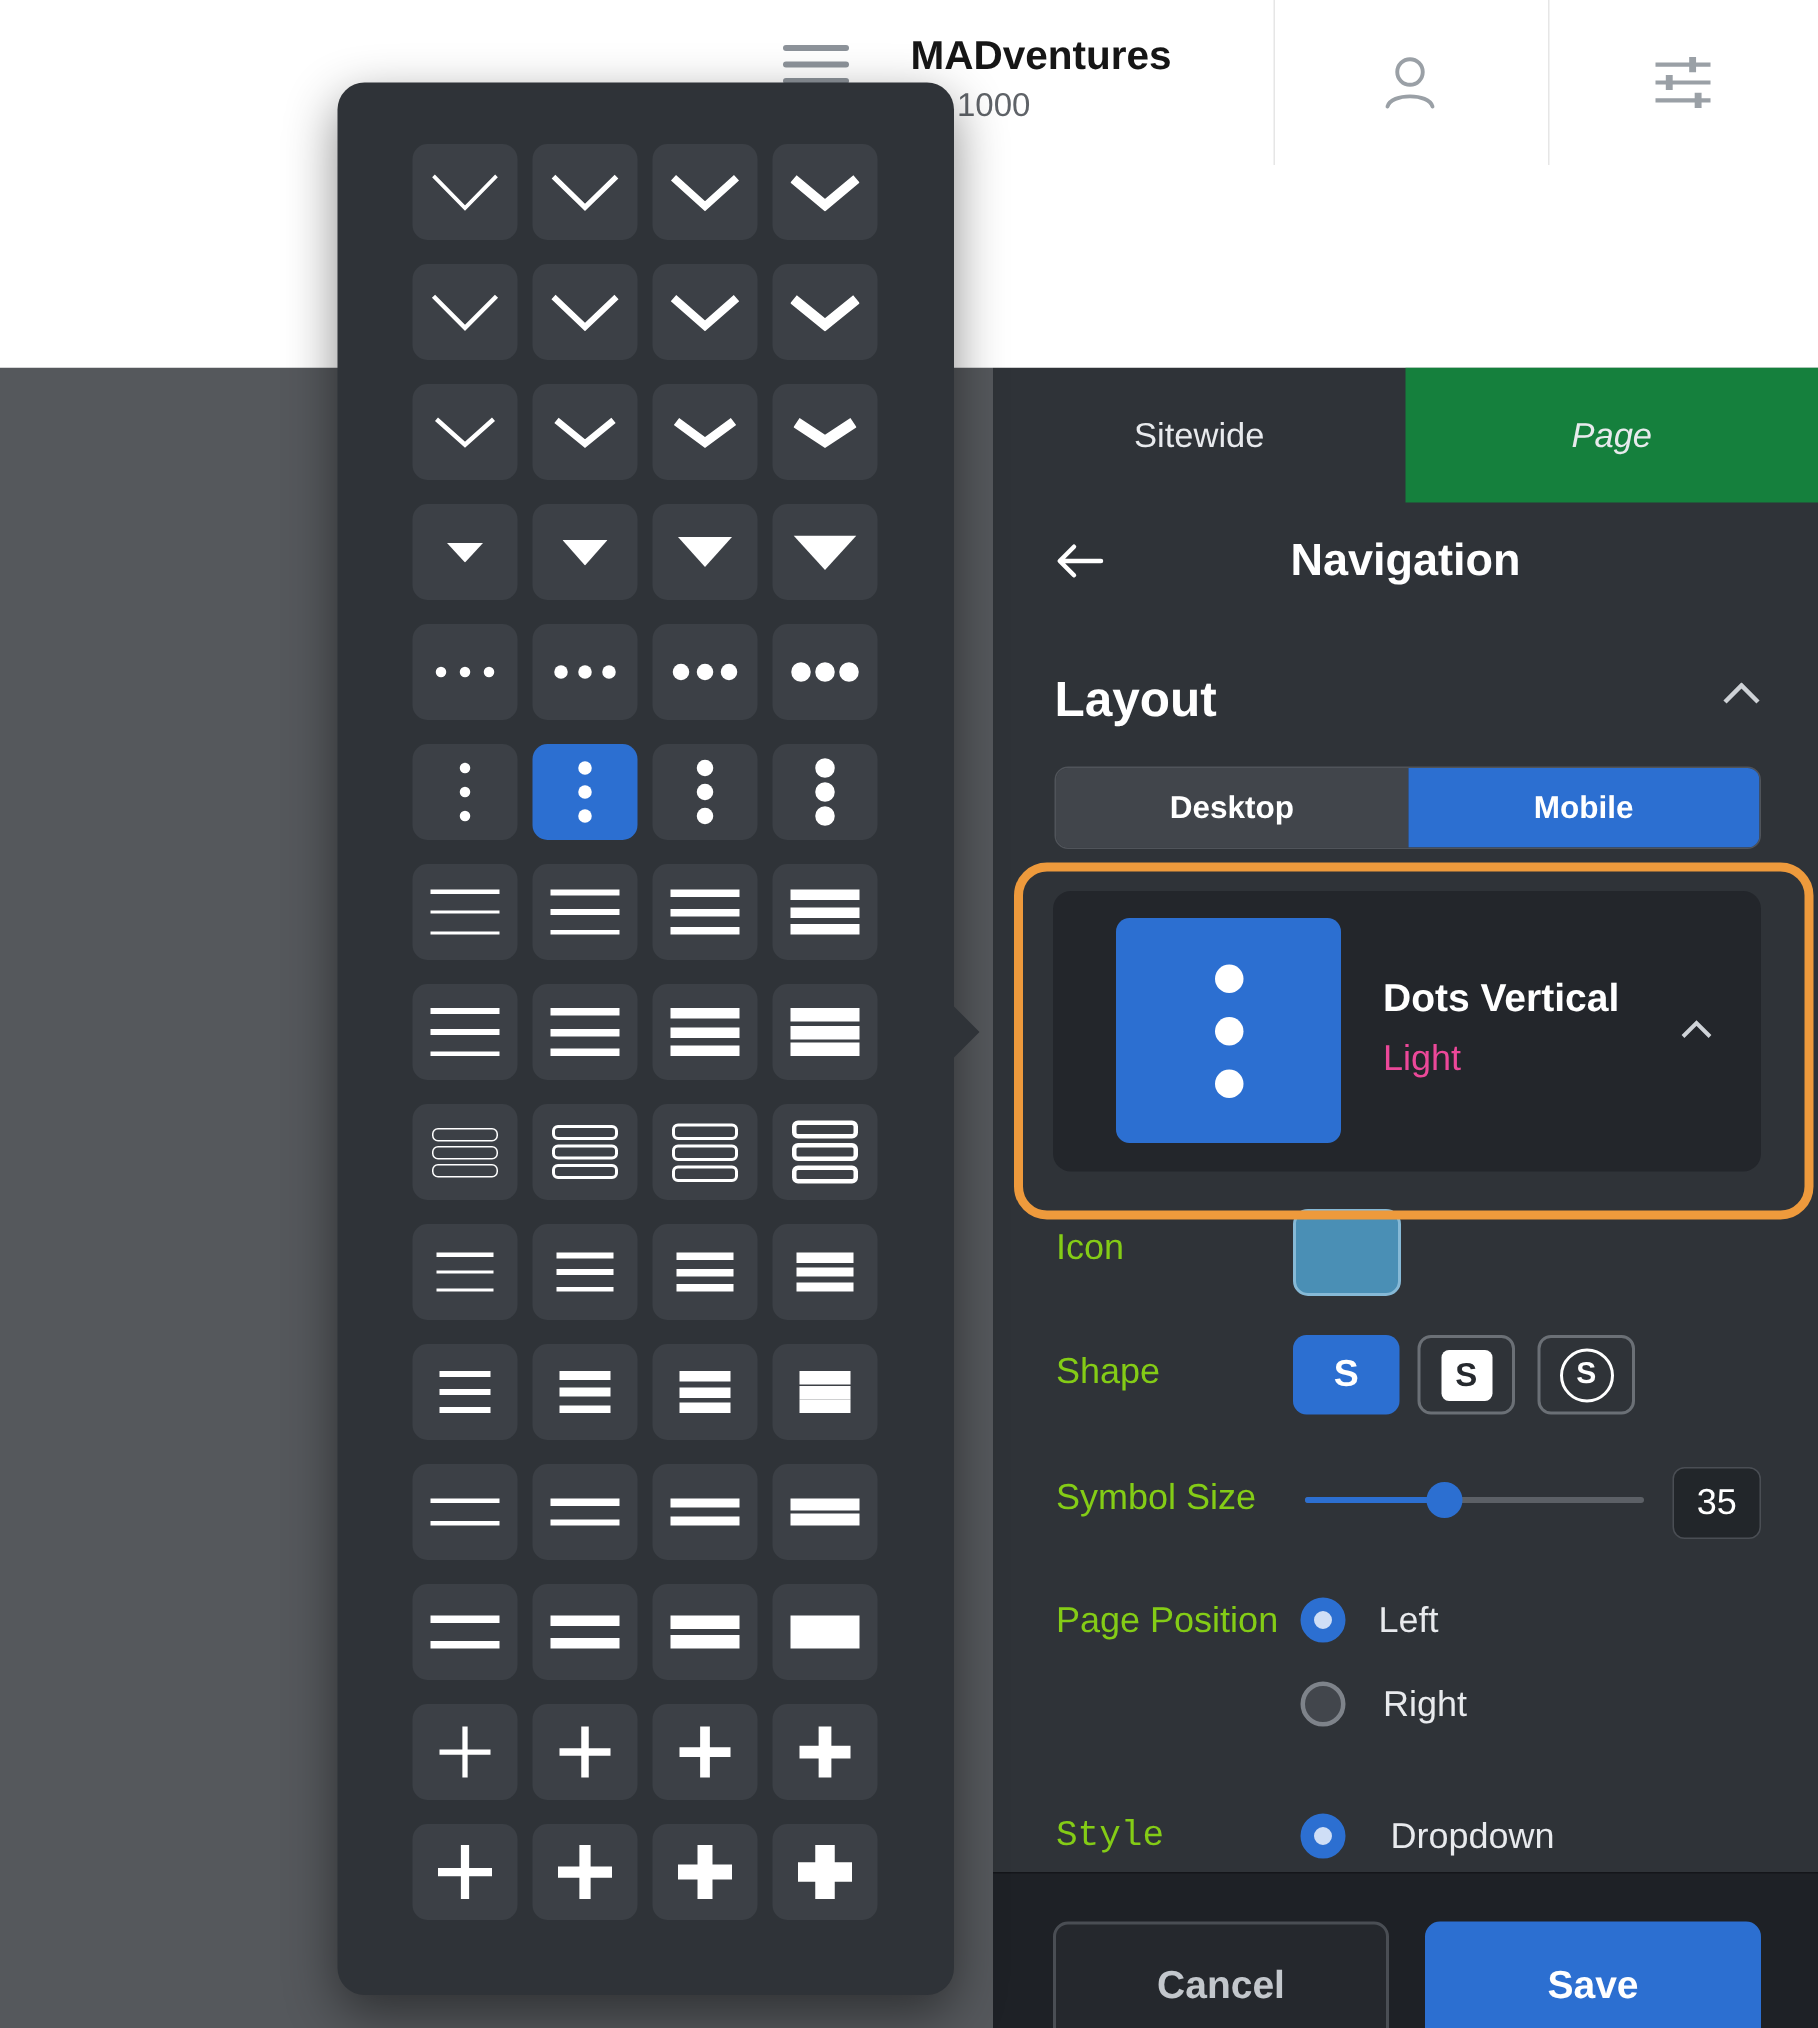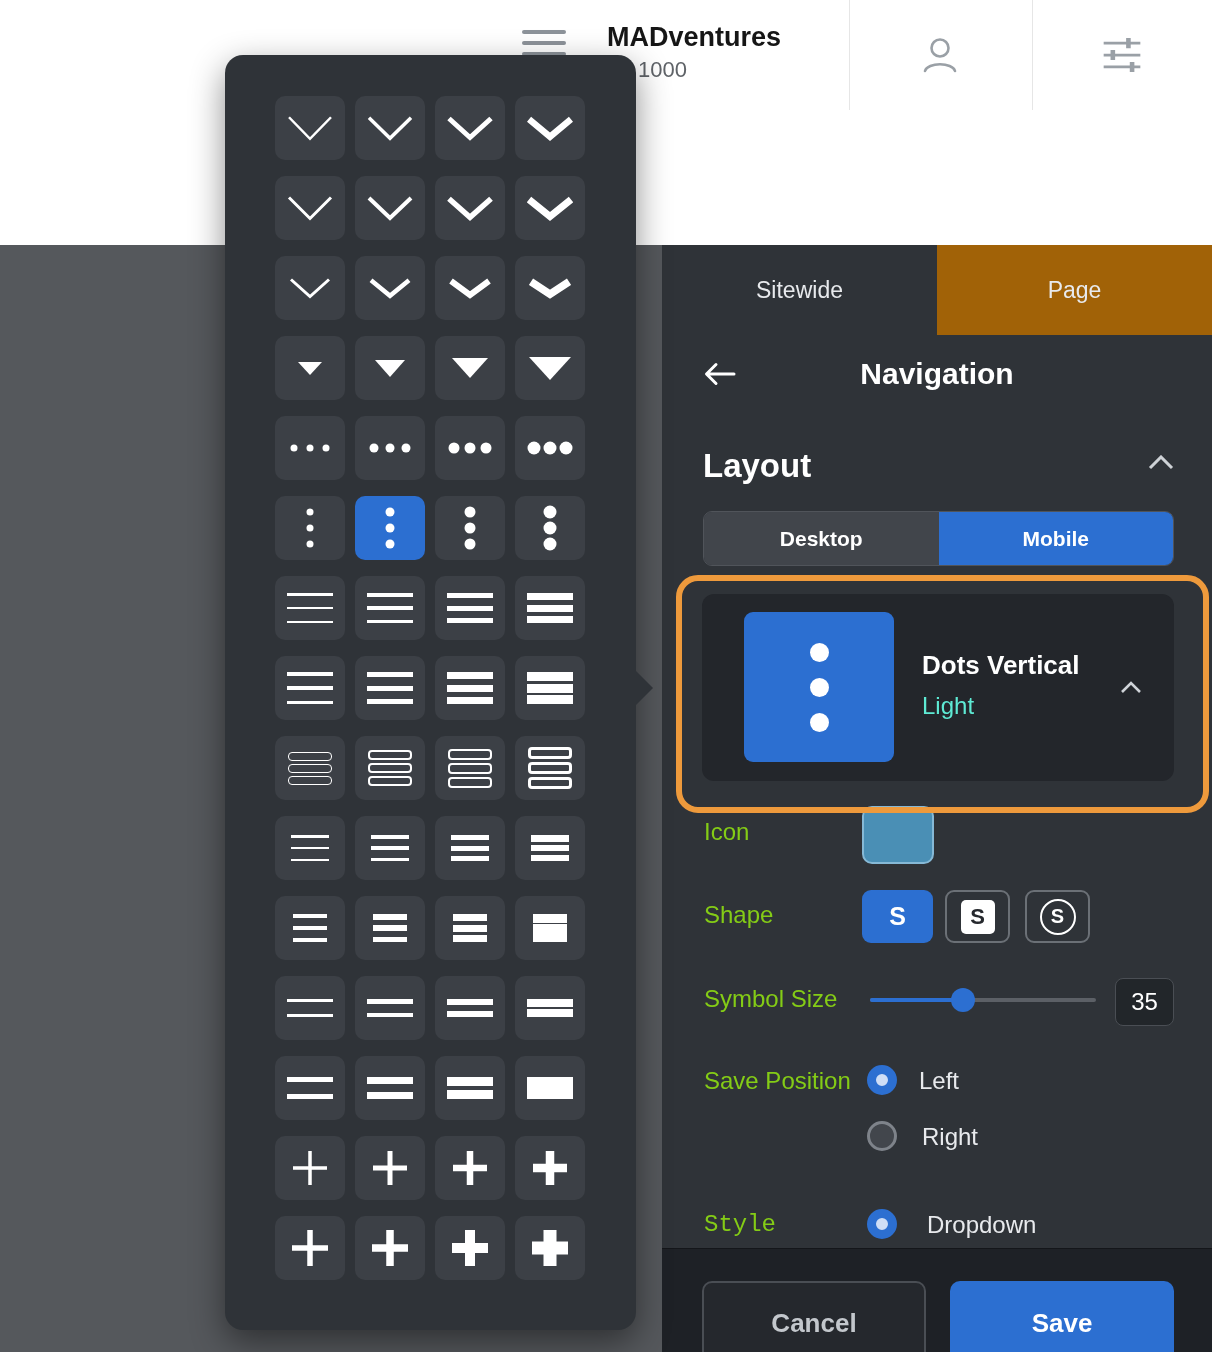--- a/index.html
+++ b/index.html
@@ -20,36 +20,36 @@
   #domain-caret{position:absolute;right:32px;top:41px;width:0;height:0;border-left:10px solid transparent;border-right:10px solid transparent;border-top:12px solid #3c4043;}
   #publish-btn{position:absolute;left:922px;top:23px;width:244px;height:93px;background:#2c6fd1;border:none;border-radius:10px;
                display:flex;align-items:center;justify-content:center;gap:14px;color:#fff;font-size:25px;font-weight:bold;cursor:pointer;
                font-family:"Liberation Sans",sans-serif;}
   
   #canvas{position:absolute;left:0;top:245px;width:662px;height:1107px;background:#55585c;}
   
   #panel{position:absolute;left:662px;top:245px;width:550px;height:1107px;background:#2f3338;color:#e8eaed;}
   #tabs{position:absolute;left:0;top:0;width:550px;height:90px;display:flex;}
   .tab{width:275px;height:90px;display:flex;align-items:center;justify-content:center;font-size:23px;color:#e8eaed;cursor:pointer;}
-  .tab.unselected{background:#a16207;}
+  .tab.unselected{background:#15803d;font-style:italic;}
   #back-arrow{position:absolute;left:40px;top:116px;cursor:pointer;}
   #nav-title{position:absolute;left:0;top:112px;width:550px;text-align:center;font-size:30px;font-weight:bold;color:#fff;}
   #layout-label{position:absolute;left:41px;top:202px;font-size:33px;font-weight:bold;color:#fff;}
   #layout-collapse{position:absolute;right:38px;top:210px;cursor:pointer;}
   #segmented{position:absolute;left:41px;top:266px;width:469px;height:53px;border-radius:9px;overflow:hidden;display:flex;border:1px solid #50545a;}
   .seg{flex:1;display:flex;align-items:center;justify-content:center;font-size:21px;font-weight:bold;color:#fff;cursor:pointer;}
   .seg-desktop{background:#41454b;}
   .seg-mobile{background:#2c6fd1;}
   #orange-ring{position:absolute;left:14px;top:330px;width:521px;height:226px;border:6px solid #ee9a3c;border-radius:22px;pointer-events:none;z-index:8;}
   #dropdown{position:absolute;left:40px;top:349px;width:472px;height:187px;background:#23262b;border-radius:12px;cursor:pointer;z-index:7;}
   #dd-tile{position:absolute;left:42px;top:18px;width:150px;height:150px;background:#2c6fd1;border-radius:9px;
            display:flex;flex-direction:column;align-items:center;justify-content:center;gap:16px;}
   #dd-tile span{width:19px;height:19px;border-radius:50%;background:#fff;}
   #dd-title{position:absolute;left:220px;top:56px;font-size:26px;font-weight:bold;color:#fff;}
-  #dd-sub{position:absolute;left:220px;top:98px;font-size:24px;color:#5eead4;}
+  #dd-sub{position:absolute;left:220px;top:98px;font-size:24px;color:#ec4899;}
   #dd-caret{position:absolute;left:418px;top:86px;}
   .row-label{position:absolute;left:42px;font-size:24px;color:#84cc16;}
   #icon-swatch{position:absolute;left:200px;top:561px;width:68px;height:54px;background:#4a8fb5;border:2.5px solid #86b9d6;border-radius:10px;cursor:pointer;}
   .shape-opt{position:absolute;top:645px;height:53px;border-radius:9px;display:flex;align-items:center;justify-content:center;cursor:pointer;box-sizing:border-box;}
   #shape-1{left:200px;width:71px;background:#2c6fd1;color:#fff;font-size:25px;font-weight:bold;}
   #shape-2{left:283px;width:65px;border:2px solid #6b7076;}
   #shape-2 .square-badge{width:34px;height:34px;background:#fff;color:#26292e;border-radius:5px;display:flex;align-items:center;justify-content:center;font-size:22px;font-weight:bold;}
   #shape-3{left:363px;width:65px;border:2px solid #6b7076;}
   #shape-3 .circle-badge{width:36px;height:36px;border:2.5px solid #fff;border-radius:50%;color:#fff;display:flex;align-items:center;justify-content:center;font-size:20px;font-weight:bold;box-sizing:border-box;}
   #slider{position:absolute;left:208px;top:741px;width:226px;height:28px;cursor:pointer;}
@@ -169,21 +169,21 @@
     </div>
 
     <div class="row-label" style="top:740px;">Symbol Size</div>
     <div id="slider">
       <div id="slider-track"></div>
       <div id="slider-fill" style="width: 41%;"></div>
       <div id="slider-handle" style="left: calc(41% - 12px);"></div>
     </div>
     <div id="value-box">35</div>
 
-    <div class="row-label" style="top:822px;">Save Position</div>
+    <div class="row-label" style="top:822px;">Page Position</div>
     <div class="radio sel" style="top:820px;"></div>
     <div class="radio-label" style="left:257px;top:822px;">Left</div>
     <div class="radio unsel" style="top:876px;"></div>
     <div class="radio-label" style="left:260px;top:878px;">Right</div>
 
     <div class="row-label" style="top:966px;font-family:Liberation Mono, monospace;">Style</div>
     <div class="radio sel" style="top:964px;"></div>
     <div class="radio-label" style="left:265px;top:966px;">Dropdown</div>
 
     <div id="bottom-bar">

